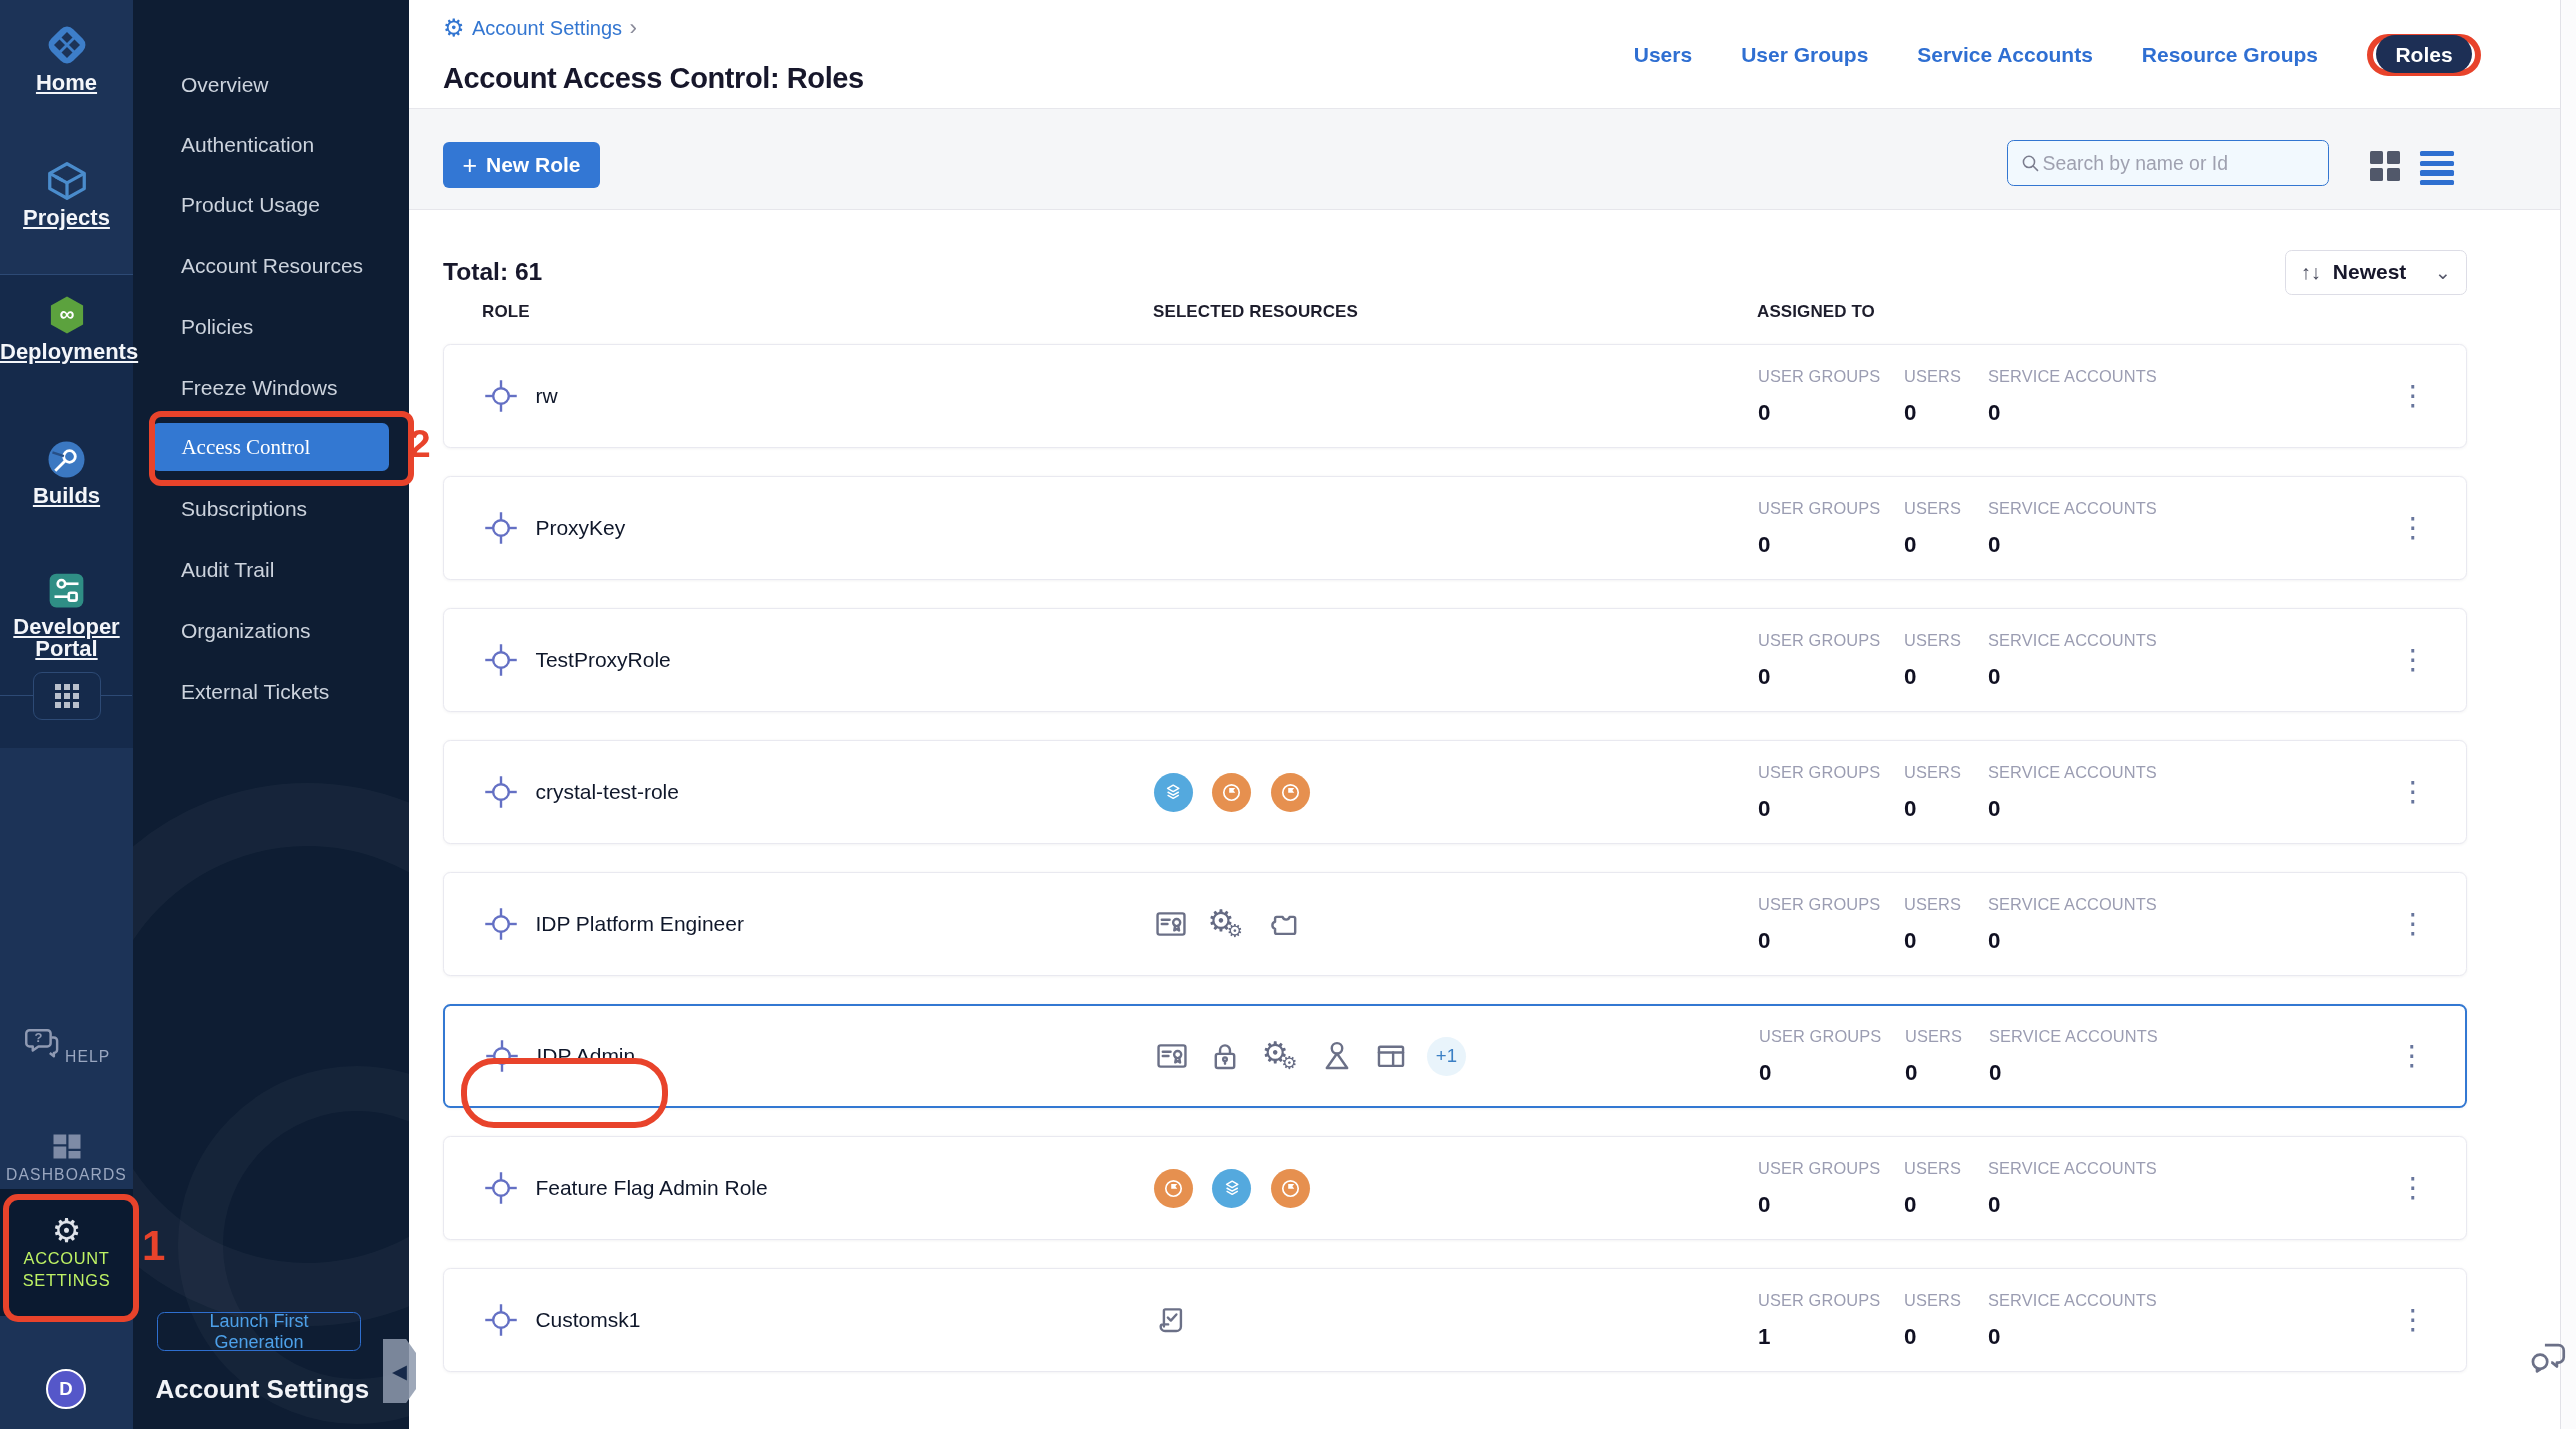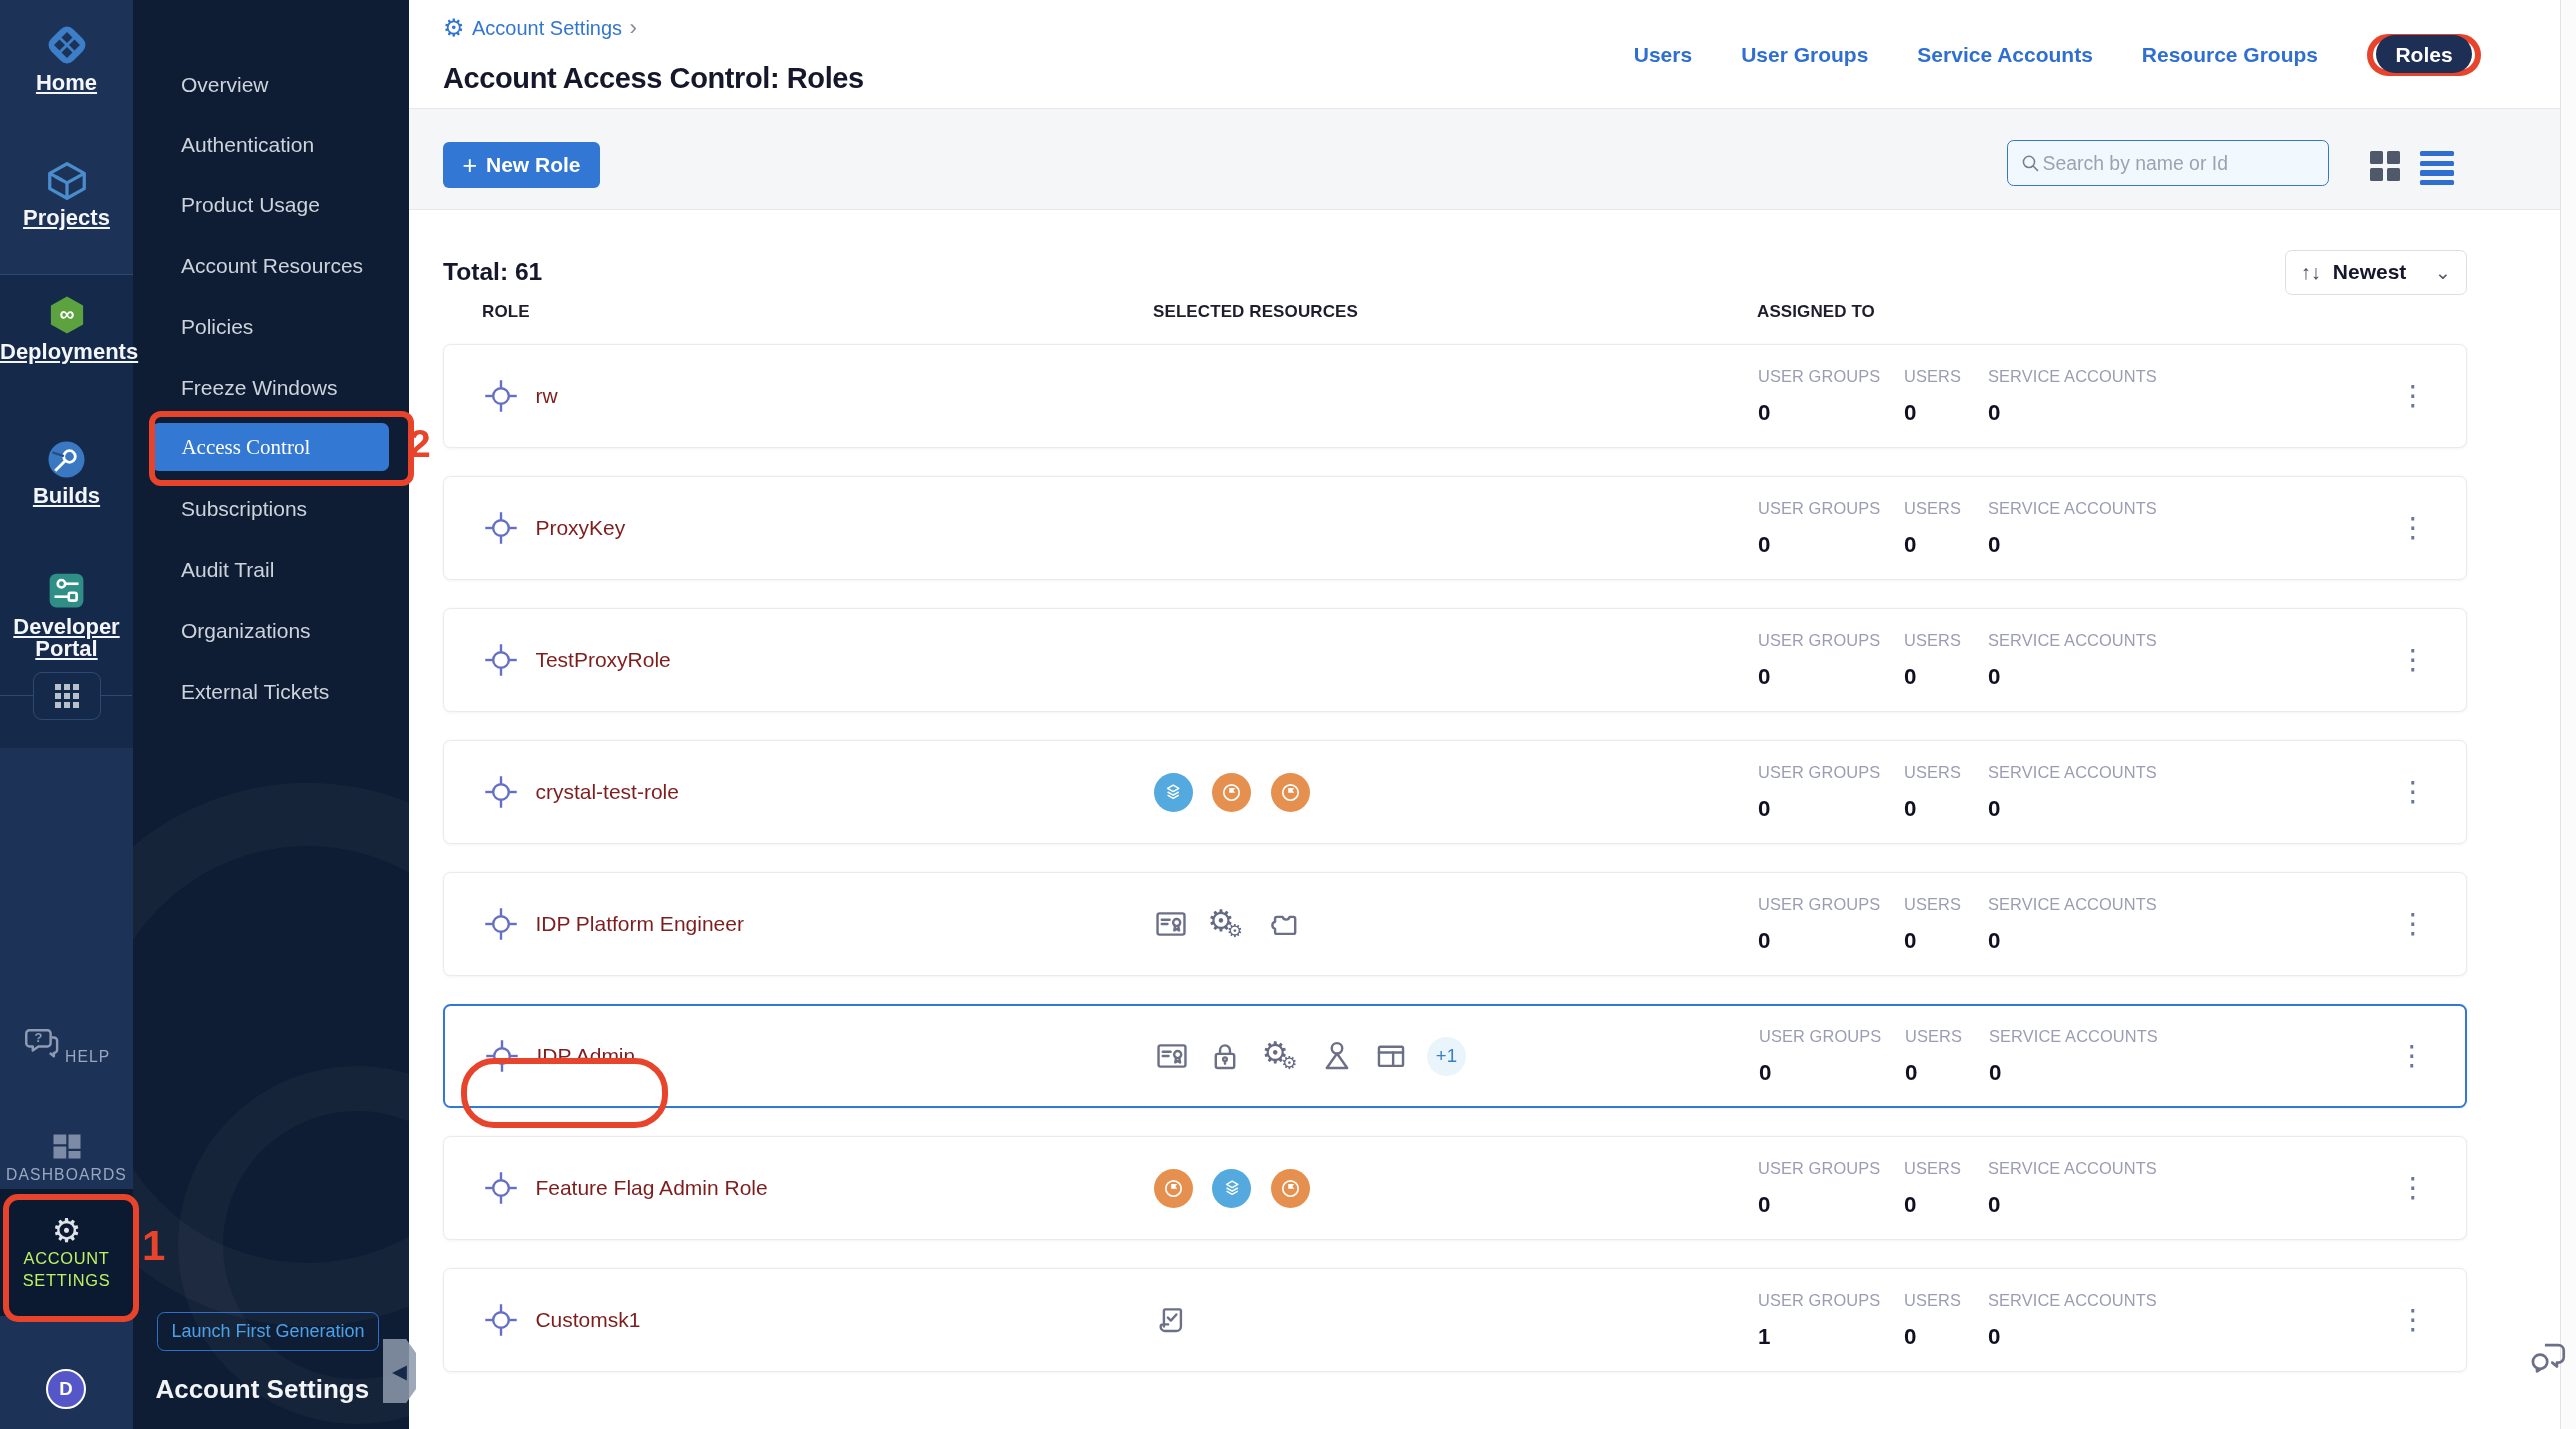--- a/index.html
+++ b/index.html
@@ -30,21 +30,21 @@
   
   .subnav{position:absolute;left:133px;top:0;width:276px;height:1430px;background:#0e1d33;z-index:2;overflow:hidden;}
   .subnav .ring1{position:absolute;left:-97px;top:783px;width:417px;height:417px;border-radius:50%;
                  border:63px solid rgba(255,255,255,0.035);}
   .subnav .ring2{position:absolute;left:45px;top:1066px;width:268px;height:268px;border-radius:50%;
                  border:45px solid rgba(255,255,255,0.03);}
   .nav-item{position:absolute;left:0;width:276px;height:36px;line-height:36px;padding-left:48px;
             box-sizing:border-box;font-size:21px;color:#ccd3dd;cursor:pointer;}
   .nav-item.active{left:19.4px;width:237px;padding-left:29px;height:48px;line-height:48px;
                    background:#3378d2;border-radius:6.7px;color:#fff;font-family:Liberation Serif, serif;}
-  .launch-btn{position:absolute;left:24px;top:1312px;width:222px;height:39px;border:1.5px solid #2e6fd0;
+  .launch-btn{position:absolute;left:24px;top:1312px;width:204px;height:39px;border:1.5px solid #2e6fd0;
               border-radius:7.5px;color:#4da0e8;font-size:18px;display:flex;align-items:center;
               justify-content:center;background:transparent;}
   .subnav-footer{position:absolute;left:22.4px;top:1374px;font-size:26px;font-weight:700;color:#f2f4f8;}
   .collapse-handle{position:absolute;left:383px;top:1339px;width:33px;height:64px;z-index:6;
                    background:rgba(141,153,173,.85);color:#16294a;font-size:19.4px;
                    clip-path:polygon(0 0,70% 0,100% 22%,100% 78%,70% 100%,0 100%);
                    display:flex;align-items:center;justify-content:center;}
 
   
   .main{position:absolute;left:408px;top:0;width:2168px;height:1430px;background:#fff;}
@@ -88,21 +88,21 @@
   .sortbox .chev{font-size:19.4px;color:#55576a;margin-left:16.4px;}
 
   .cols{display:grid;grid-template-columns:671px 604px 1fr 67px;padding-left:39px;margin-top:7px;
         font-size:17px;font-weight:700;color:#1d1d2c;letter-spacing:0.1px;}
   .cards{margin-top:22.4px;}
   .card{display:grid;grid-template-columns:671px 604px 1fr 67px;align-items:center;height:104px;
         padding-left:39px;box-sizing:border-box;background:#fff;border:1.5px solid #e9e9f0;
         border-radius:7.5px;margin-bottom:28px;box-shadow:0 0.7px 3px rgba(20,20,40,0.05);}
   .card.hl{border:2.2px solid #3378d2;}
   .c-role{display:flex;align-items:center;gap:16.4px;}
-  .rname{font-size:21px;color:#7f1d1d;}
+  .rname{font-size:21px;color:#0f172a;}
   .c-res{display:flex;align-items:center;gap:19.4px;}
   .disc{width:39px;height:39px;border-radius:50%;display:flex;align-items:center;justify-content:center;}
   .disc.orange{background:#e6904f;}
   .disc.blue{background:#54a9de;}
   .plusbadge{width:39px;height:39px;border-radius:50%;background:#e9f4fb;color:#3b7fc4;font-size:18.6px;
              display:flex;align-items:center;justify-content:center;}
   .c-assigned{display:flex;align-items:flex-start;}
   .ag{display:flex;flex-direction:column;gap:13.4px;}
   .ag.w1{width:146px;} .ag.w2{width:84px;}
   .al{font-size:16.4px;color:#9b9db2;letter-spacing:0.1px;white-space:nowrap;}

